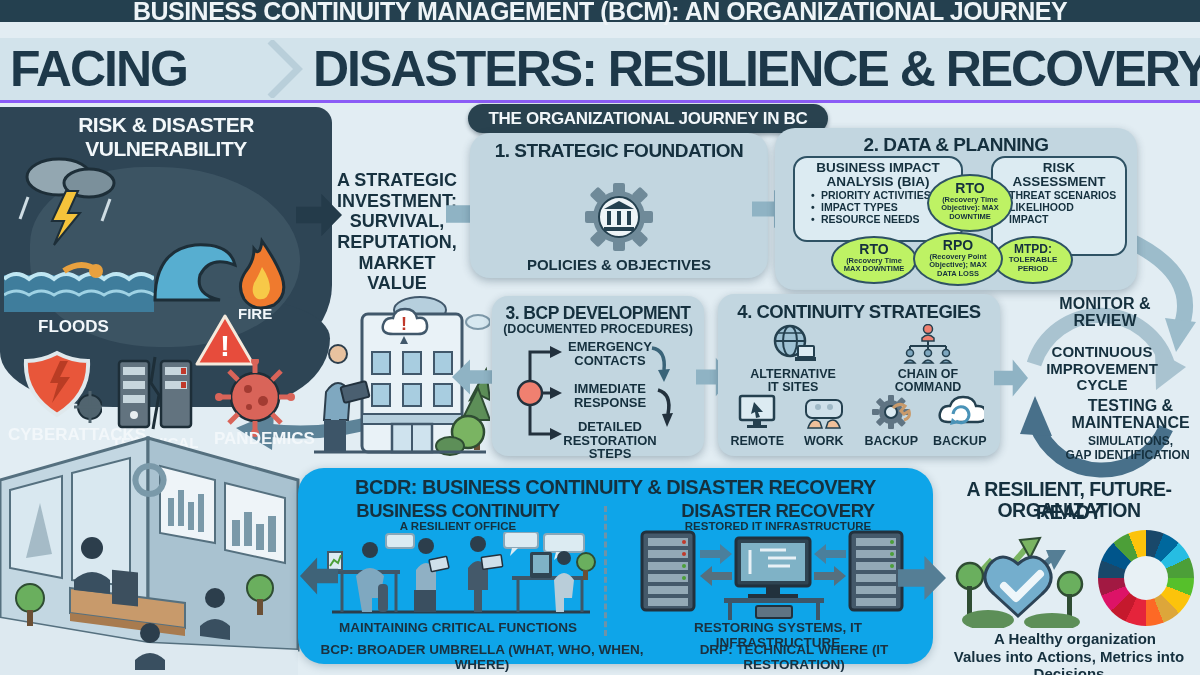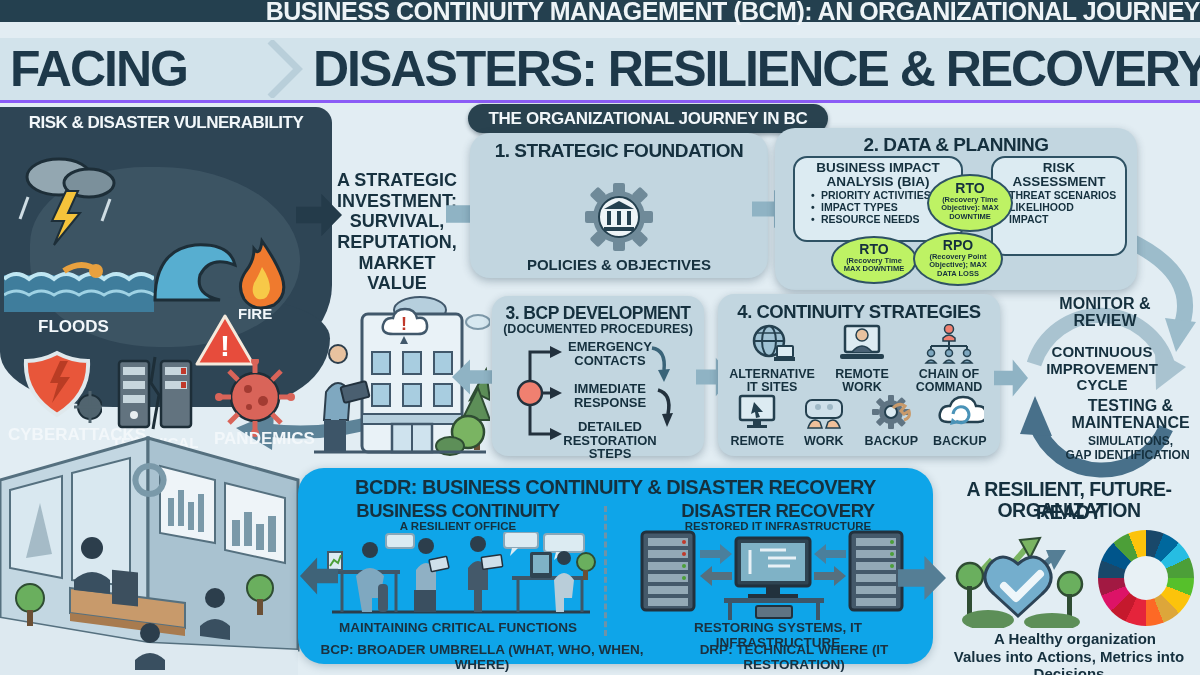--- a/index.html
+++ b/index.html
@@ -20,21 +20,21 @@
   .wlabel{color:#f2f7fa;font-weight:bold;}
   .cap{color:#1a3140;font-weight:bold;}
   .sdg{border-radius:50%;background:conic-gradient(#19486a 0 6%,#00689d 6% 12%,#26bde2 12% 18%,#4c9f38 18% 25%,#56c02b 25% 31%,#fcc30b 31% 38%,#dda63a 38% 44%,#fd6925 44% 50%,#e5243b 50% 57%,#c5192d 57% 63%,#dd1367 63% 69%,#a21942 69% 75%,#19486a 75% 81%,#00558b 81% 88%,#4c9f38 88% 94%,#fcc30b 94% 100%);}
   .sdg::after{content:"";position:absolute;inset:26px;border-radius:50%;background:#e8f1f5;}
 </style>
 </head>
 <body>
 
 <div class="canvas">
 
-  <div class="abs" style="left:0;top:0;width:1200px;height:22px;background:#24404f;display:flex;align-items:center;justify-content:flex-end;">
+  <div class="abs" style="left:0;top:0;width:1200px;height:22px;background:#24404f;display:flex;align-items:center;justify-content:center;">
     <div class="b" style="color:#eef4f7;font-size:25px;letter-spacing:-.5px;">BUSINESS CONTINUITY MANAGEMENT (BCM): AN ORGANIZATIONAL JOURNEY</div>
   </div>
 
   <div class="abs" style="left:0;top:38px;width:1200px;height:62px;background:#d2e3eb;border-bottom:3px solid #8b5cf6;">
     <div class="abs b" style="left:10px;top:2px;font-size:50px;color:#1d3849;letter-spacing:-2px;">FACING</div>
     <svg class="abs" style="left:266px;top:2px;" width="40" height="58">
       <polyline points="4,1 32,29 4,57" fill="none" stroke="#b9cfda" stroke-width="7"></polyline>
     </svg>
     <div class="abs b" style="left:313px;top:2px;font-size:50px;color:#1d3849;letter-spacing:-2px;white-space:nowrap;">DISASTERS: RESILIENCE &amp; RECOVERY</div>
   </div>
@@ -54,21 +54,21 @@
 
     <path d="M 1034,364 A 70,70 0 0 1 1168,366" fill="none" stroke="#a9c3d0" stroke-width="15"></path>
     <polygon points="1155,350 1186,367 1156,390" fill="#a9c3d0"></polygon>
     <path d="M 1166,428 A 70,70 0 0 1 1036,424" fill="none" stroke="#48708a" stroke-width="15"></path>
     <polygon points="1020,434 1035,396 1052,436" fill="#48708a"></polygon>
   </svg>
 
   <div class="abs" style="left:0;top:107px;width:332px;height:268px;background:#2e4555;border-radius:0 16px 120px 40px/0 16px 90px 60px;">
     <div class="abs" style="left:0;top:190px;width:330px;height:110px;background:#2e4555;border-radius:0 50% 45% 55%/0 60% 100% 80%;"></div>
     <div class="abs" style="left:30px;top:60px;width:270px;height:180px;background:#48606f;opacity:.55;border-radius:45% 55% 50% 50%;"></div>
-    <div class="abs ctr b" style="left:0;top:6px;width:332px;font-size:17px;color:#f2f7fa;letter-spacing:-.5px;">RISK &amp; DISASTER VULNERABILITY</div>
+    <div class="abs ctr b" style="left:0;top:6px;width:332px;font-size:21px;color:#f2f7fa;letter-spacing:-.5px;">RISK &amp; DISASTER VULNERABILITY</div>
 
     <svg class="abs" style="left:14px;top:40px;" width="110" height="100">
       <ellipse cx="45" cy="30" rx="32" ry="18" fill="#93a7b1" stroke="#1d2e38" stroke-width="3"></ellipse>
       <ellipse cx="75" cy="36" rx="25" ry="14" fill="#7b909b" stroke="#1d2e38" stroke-width="3"></ellipse>
       <polygon points="52,44 38,74 50,74 40,98 66,66 54,66 64,44" fill="#f5c33b" stroke="#1d2e38" stroke-width="2"></polygon>
       <line x1="14" y1="50" x2="6" y2="72" stroke="#cfdde4" stroke-width="3"></line>
       <line x1="96" y1="52" x2="88" y2="74" stroke="#cfdde4" stroke-width="3"></line>
     </svg>
 
     <svg class="abs" style="left:4px;top:150px;" width="150" height="55">
@@ -196,20 +196,24 @@
       <div class="blt b" style="font-size:10.5px;">LIKELIHOOD</div>
       <div class="blt b" style="font-size:10.5px;">IMPACT</div>
     </div>
     <div class="abs oval" style="left:56px;top:108px;width:86px;height:48px;padding-top:3px;box-sizing:border-box;">
       <div class="ctr b" style="font-size:14px;">RTO</div>
       <div class="ctr b" style="font-size:7.5px;line-height:1.1;padding:0 8px;">(Recovery Time MAX DOWNTIME</div>
     </div>
     <div class="abs oval" style="left:138px;top:104px;width:90px;height:54px;padding-top:3px;box-sizing:border-box;z-index:2;">
       <div class="ctr b" style="font-size:14px;">RPO</div>
       <div class="ctr b" style="font-size:7.5px;line-height:1.1;padding:0 8px;">(Recovery Point Objective); MAX DATA LOSS</div>
+    </div>
+    <div class="abs oval" style="left:218px;top:108px;width:80px;height:48px;padding-top:4px;box-sizing:border-box;">
+      <div class="ctr b" style="font-size:12px;">MTPD:</div>
+      <div class="ctr b" style="font-size:8px;line-height:1.1;">TOLERABLE PERIOD</div>
     </div>
   </div>
 
   <svg class="abs" style="left:300px;top:292px;" width="190" height="170" viewBox="0 0 190 170">
     <ellipse cx="120" cy="18" rx="26" ry="13" fill="#b6cfdd" stroke="#41586b" stroke-width="2"></ellipse>
     <rect x="62" y="22" width="100" height="138" rx="6" fill="#e9f2f7" stroke="#41586b" stroke-width="3"></rect>
     <path d="M93,42 q-12,0 -10,-9 q2,-8 10,-7 q2,-9 12,-9 q10,0 12,9 q9,-2 10,7 q1,9 -9,9 Z" fill="#fff" stroke="#41586b" stroke-width="2.5"></path>
     <text x="104" y="38" text-anchor="middle" font-size="18" font-weight="bold" fill="#c0392b">!</text>
     <polygon points="104,44 100,52 108,52" fill="#41586b"></polygon>
     <g fill="#a8cde0" stroke="#41586b" stroke-width="2">
@@ -267,29 +271,20 @@
       <div class="ctr" style="width:92px;">
         <svg width="46" height="40">
           <circle cx="20" cy="17" r="15" fill="#9fc2d4" stroke="#24404f" stroke-width="2.5"></circle>
           <ellipse cx="20" cy="17" rx="7" ry="15" fill="none" stroke="#24404f" stroke-width="2"></ellipse>
           <line x1="5" y1="17" x2="35" y2="17" stroke="#24404f" stroke-width="2"></line>
           <line x1="7" y1="9" x2="33" y2="9" stroke="#24404f" stroke-width="1.5"></line>
           <rect x="28" y="22" width="16" height="11" rx="1" fill="#dcebf2" stroke="#24404f" stroke-width="2"></rect>
           <rect x="25" y="33" width="21" height="4" fill="#24404f"></rect>
         </svg>
         <div class="b" style="font-size:12.5px;line-height:1.05;">ALTERNATIVE IT SITES</div>
-      </div>
-      <div class="ctr" style="width:80px;">
-        <svg width="46" height="40">
-          <rect x="6" y="2" width="34" height="26" rx="2" fill="#dcebf2" stroke="#24404f" stroke-width="2.5"></rect>
-          <circle cx="23" cy="11" r="6" fill="#e8c29f" stroke="#24404f" stroke-width="1.5"></circle>
-          <path d="M13,28 q10,-12 20,0" fill="#4a6275" stroke="#24404f" stroke-width="1.5"></path>
-          <rect x="1" y="30" width="44" height="5" rx="2" fill="#24404f"></rect>
-        </svg>
-        <div class="b" style="font-size:12.5px;line-height:1.05;">REMOTE WORK</div>
       </div>
       <div class="ctr" style="width:86px;">
         <svg width="52" height="40">
           <circle cx="26" cy="5" r="4.5" fill="#f08070" stroke="#24404f" stroke-width="1.5"></circle>
           <path d="M20,14 q6,-6 12,0 l0,3 l-12,0 Z" fill="#f08070" stroke="#24404f" stroke-width="1.5"></path>
           <line x1="26" y1="17" x2="26" y2="22" stroke="#24404f" stroke-width="2"></line>
           <line x1="8" y1="22" x2="44" y2="22" stroke="#24404f" stroke-width="2"></line>
           <line x1="8" y1="22" x2="8" y2="26" stroke="#24404f" stroke-width="2"></line>
             <line x1="26" y1="22" x2="26" y2="26" stroke="#24404f" stroke-width="2"></line>
             <line x1="44" y1="22" x2="44" y2="26" stroke="#24404f" stroke-width="2"></line>

